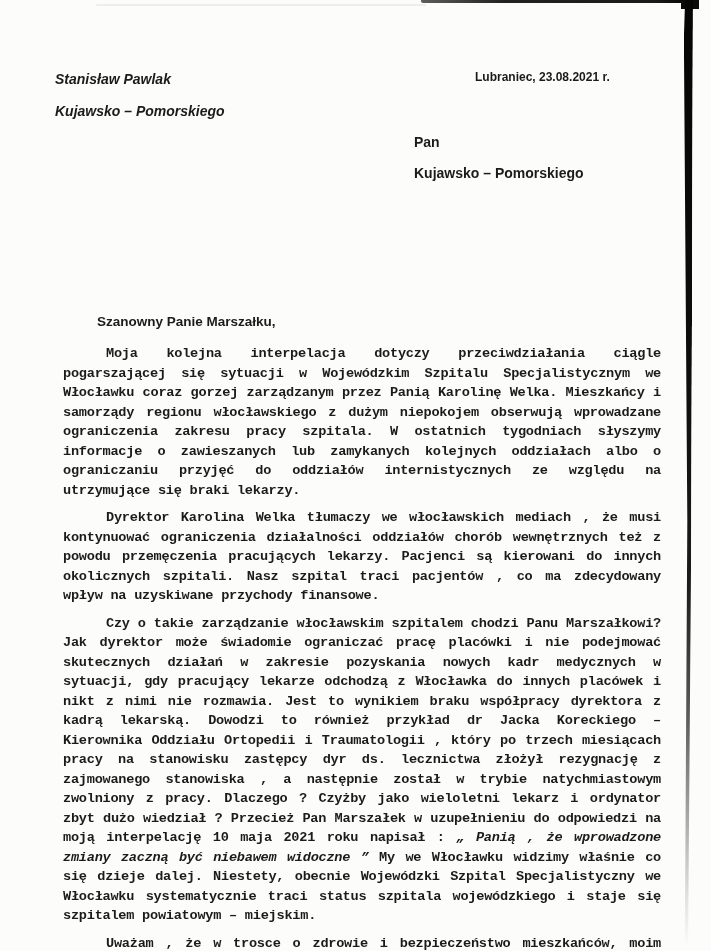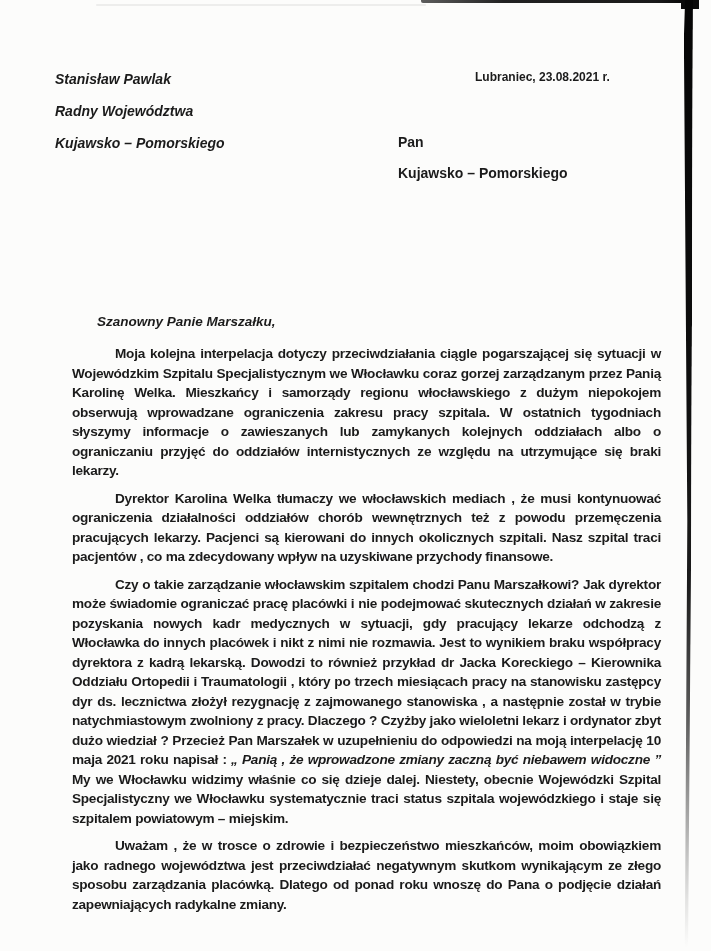--- a/index.html
+++ b/index.html
@@ -56,58 +56,57 @@
   .date-line {
     position: absolute; left: 442px; top: 70px;
     font-size: 12px;
     margin-left: 33px;
   }
 
   .recipient {
     position: absolute; left: 398px; top: 127px;
     font-size: 14px;
   }
-  .recipient .hline { line-height: 31px; height: 31px; }
+  .recipient .hline { line-height: 31px; height: 31px; margin-left: 16px; }
 
   
   .salutation {
     position: absolute; left: 97px; top: 314px;
     font-size: 13.5px;
-    font-style: italic;
   }
 
   
   .body {
     position: absolute; left: 55px; top: 344px;
     width: 606px;
     font-size: 13.6px;
     line-height: 19.5px;
     letter-spacing: -0.25px;
     text-align: justify;
   }
   .body p {
-    margin: 0 0 8px 17px;
+    margin: 0 0 8px 8px;
     text-indent: 43px;
+    font-family: Liberation Mono, monospace;
   }
   .body p:last-child { margin-bottom: 0; }
   .quote { font-style: italic; }
 </style>
 </head>
 <body>
 
 <div class="page">
 
   <div class="artifact-faint-line"></div>
   <div class="artifact-top-line"></div>
   <div class="artifact-corner"></div>
   <div class="artifact-right-band"></div>
 
   <div class="sender">
     <div class="hline">Stanisław Pawlak</div>
-    <div class="hline">Radny Województwa</div>
     <div class="hline">Kujawsko – Pomorskiego</div>
   </div>
 
   <div class="date-line">Lubraniec, 23.08.2021 r.</div>
 
   <div class="recipient">
     <div class="hline">Pan</div>
     <div class="hline">Kujawsko – Pomorskiego</div>
   </div>
 

